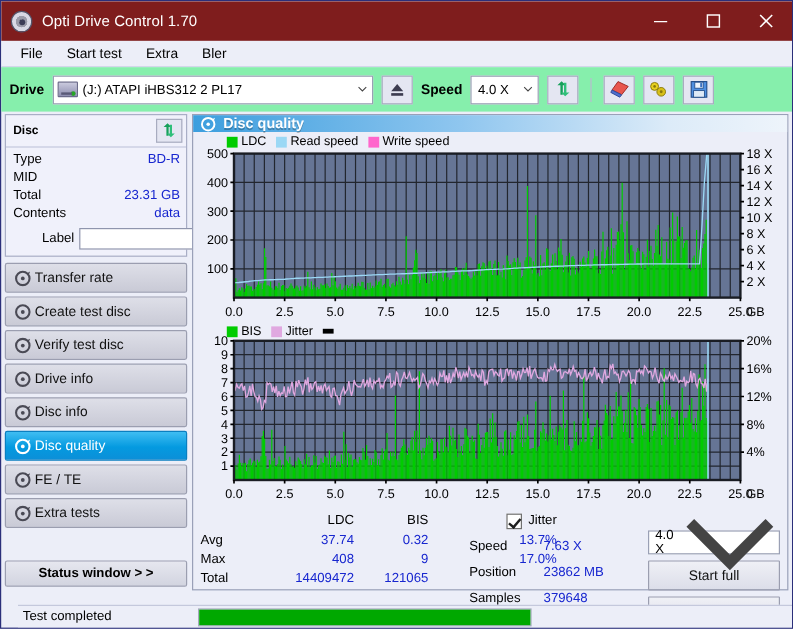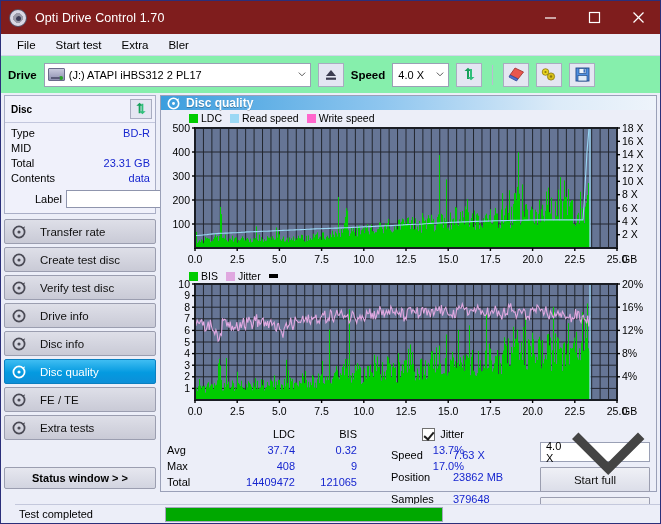--- a/index.html
+++ b/index.html
@@ -104,21 +104,21 @@
   .drow .k { color:#000; }
   .drow .v { color:#1726cf; }
   .label-row { display:flex; align-items:center; gap:4px; margin-top:3px;margin-left:24px; }
   .label-row .k { width:36px; font-size:11px; }
   .label-input { flex:1; height:18px; background:#fff; border:1px solid #8f95ad; }
   .disc-btn { width:22px; height:20px; border:1px solid #a8acc0; background:#e4e6f2;
               display:flex; align-items:center; justify-content:center;}
 
   .navlist { margin-top:5px; display:flex; flex-direction:column; gap:3px; }
   .nav {
-    height:25px; display:flex; align-items:center; gap:14px;
+    height:25px; display:flex; align-items:center; gap:3px;
     padding-left:7px;
     background:linear-gradient(#dedfe8,#c9cad6);
     border:1px solid #9b9eb0; border-radius:2px;
     font-size:11.5px; color:#111;
   }
   .nav.active {
     background:linear-gradient(#3fbdf2,#049ae0 55%,#0c8fd8);
     border-color:#0a7fc0; color:#fff;
   }
   .spacer { flex:1; }

